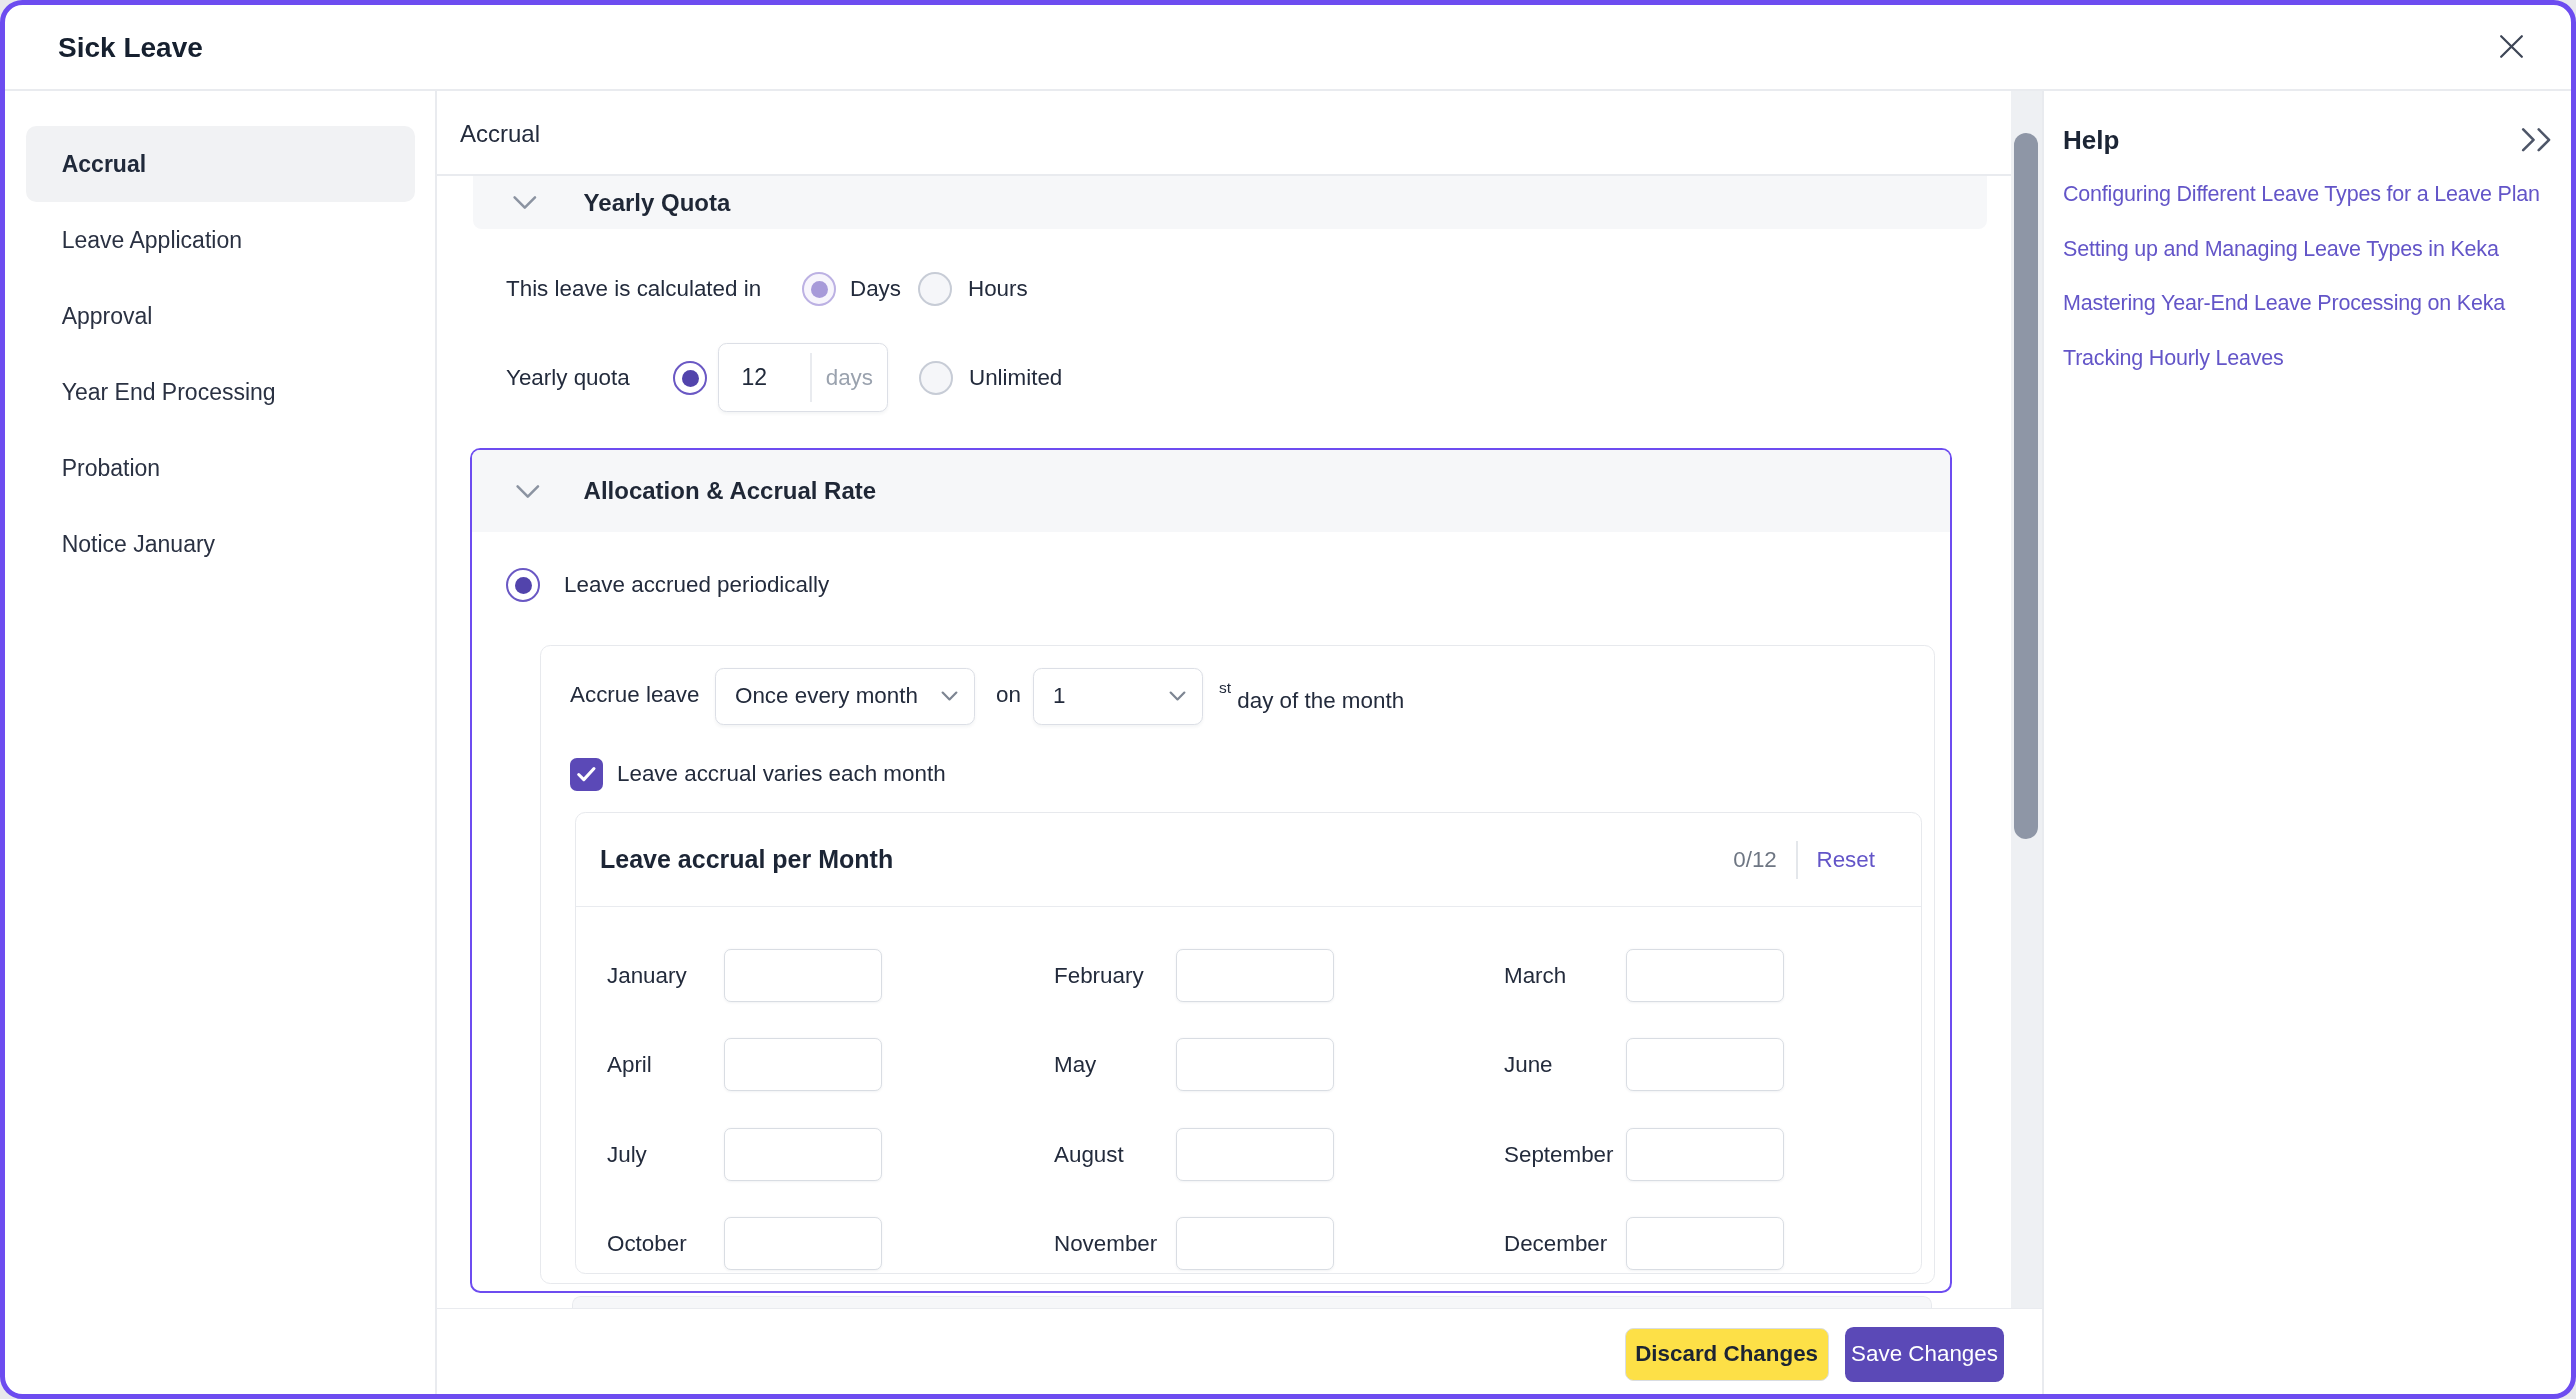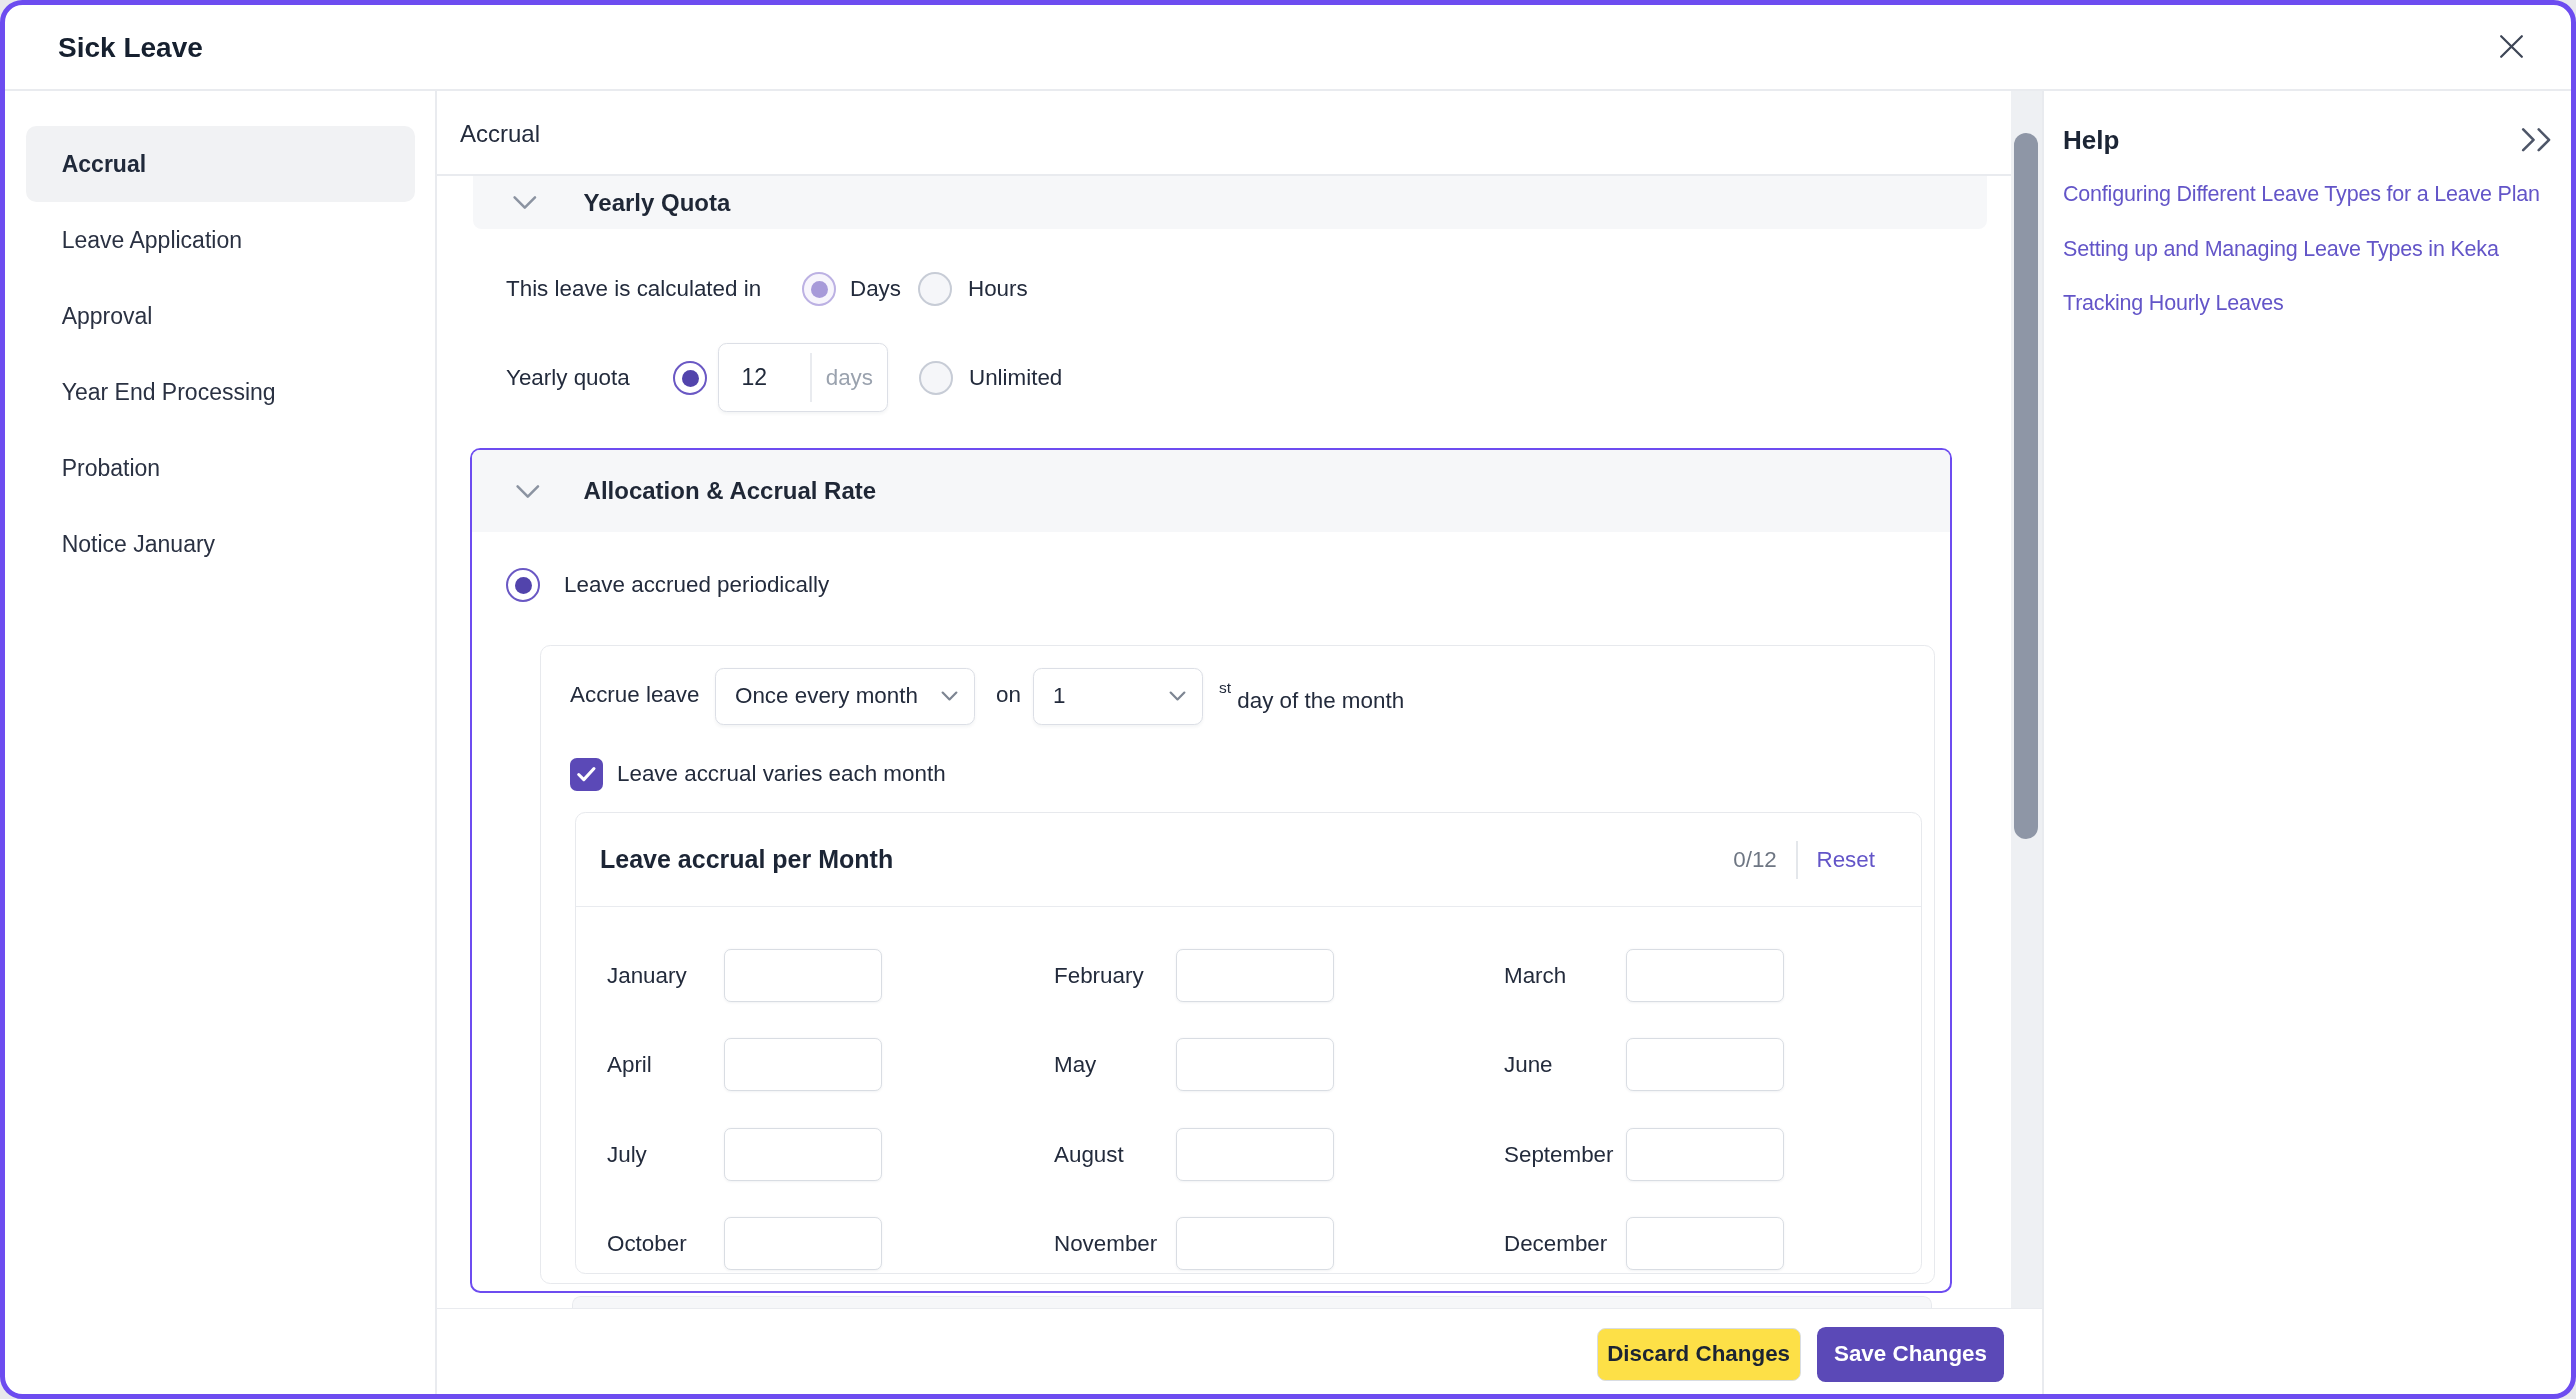--- a/index.html
+++ b/index.html
@@ -52,21 +52,21 @@
   .pm-right{margin-left:auto;display:flex;align-items:center;gap:19px;padding-right:46px;}
   .pm-counter{font-size:22.4px;color:#6E7683;}
   .pm-div{width:1.7px;height:38px;background:#E4E7EB;}
   .pm-reset{font-size:22.4px;color:#6355C8;cursor:pointer;}
   
   .footer{display:flex;align-items:center;justify-content:flex-end;gap:16.4px;padding-right:38px;
     background:#fff;border-top:1.7px solid #E9EBEF;}
   .btn{font-family:inherit;font-size:22.4px;border-radius:8.6px;cursor:pointer;display:flex;
     align-items:center;justify-content:center;}
   .btn.ghost{width:204px;height:53px;background:#fde047;border:1.7px solid #D9DDE3;color:#1C2433;font-weight:700;}
-  .btn.primary{width:187px;height:55px;background:#5B49B7;border:none;color:#fff;font-weight:700;}
+  .btn.primary{width:159px;height:55px;background:#5B49B7;border:none;color:#fff;font-weight:400;}
   
   .help-title{font-size:26px;font-weight:700;color:#1C2535;line-height:36px;text-align:center;}
   .help-link{font-size:21.5px;line-height:34px;color:#6355C8;margin-bottom:20.7px;cursor:pointer;letter-spacing:-0.2px;}
   
   .sb-track{background:#EEF0F3;}
   .sb-thumb{background:#8E96A6;border-radius:12px;cursor:grab;}
   .sliver{background:#F6F7F9;border:1.7px solid #E8EAEE;border-bottom:none;border-radius:8.6px 8.6px 0 0;}
   sup.st{font-size:15.5px;position:relative;top:-6.9px;}
 </style>
 </head>
@@ -230,17 +230,18 @@
   <div class="abs vline" style="left:2037px;top:84px;bottom:0;"></div>
   <div class="abs help-title" style="left:2058px;top:117px;">Help</div>
   <button class="abs icon-btn" style="left:2511px;top:121px;width:41px;height:31px;">
     <svg width="38" height="27.6" viewBox="0 0 44 32">
       <path d="M6 4 L18 16 L6 28 M24 4 L36 16 L24 28" stroke="#4E5668" stroke-width="3" fill="none" stroke-linecap="round" stroke-linejoin="round"></path>
     </svg>
   </button>
   <div class="abs" style="left:2058px;top:172px;width:505px;">
     <div class="help-link">Configuring Different Leave Types for a Leave Plan</div>
     <div class="help-link">Setting up and Managing Leave Types in Keka</div>
+    <div class="help-link">Mastering Year-End Leave Processing on Keka</div>
     <div class="help-link">Tracking Hourly Leaves</div>
   </div>
 
 </div>
 
 
 </body></html>

